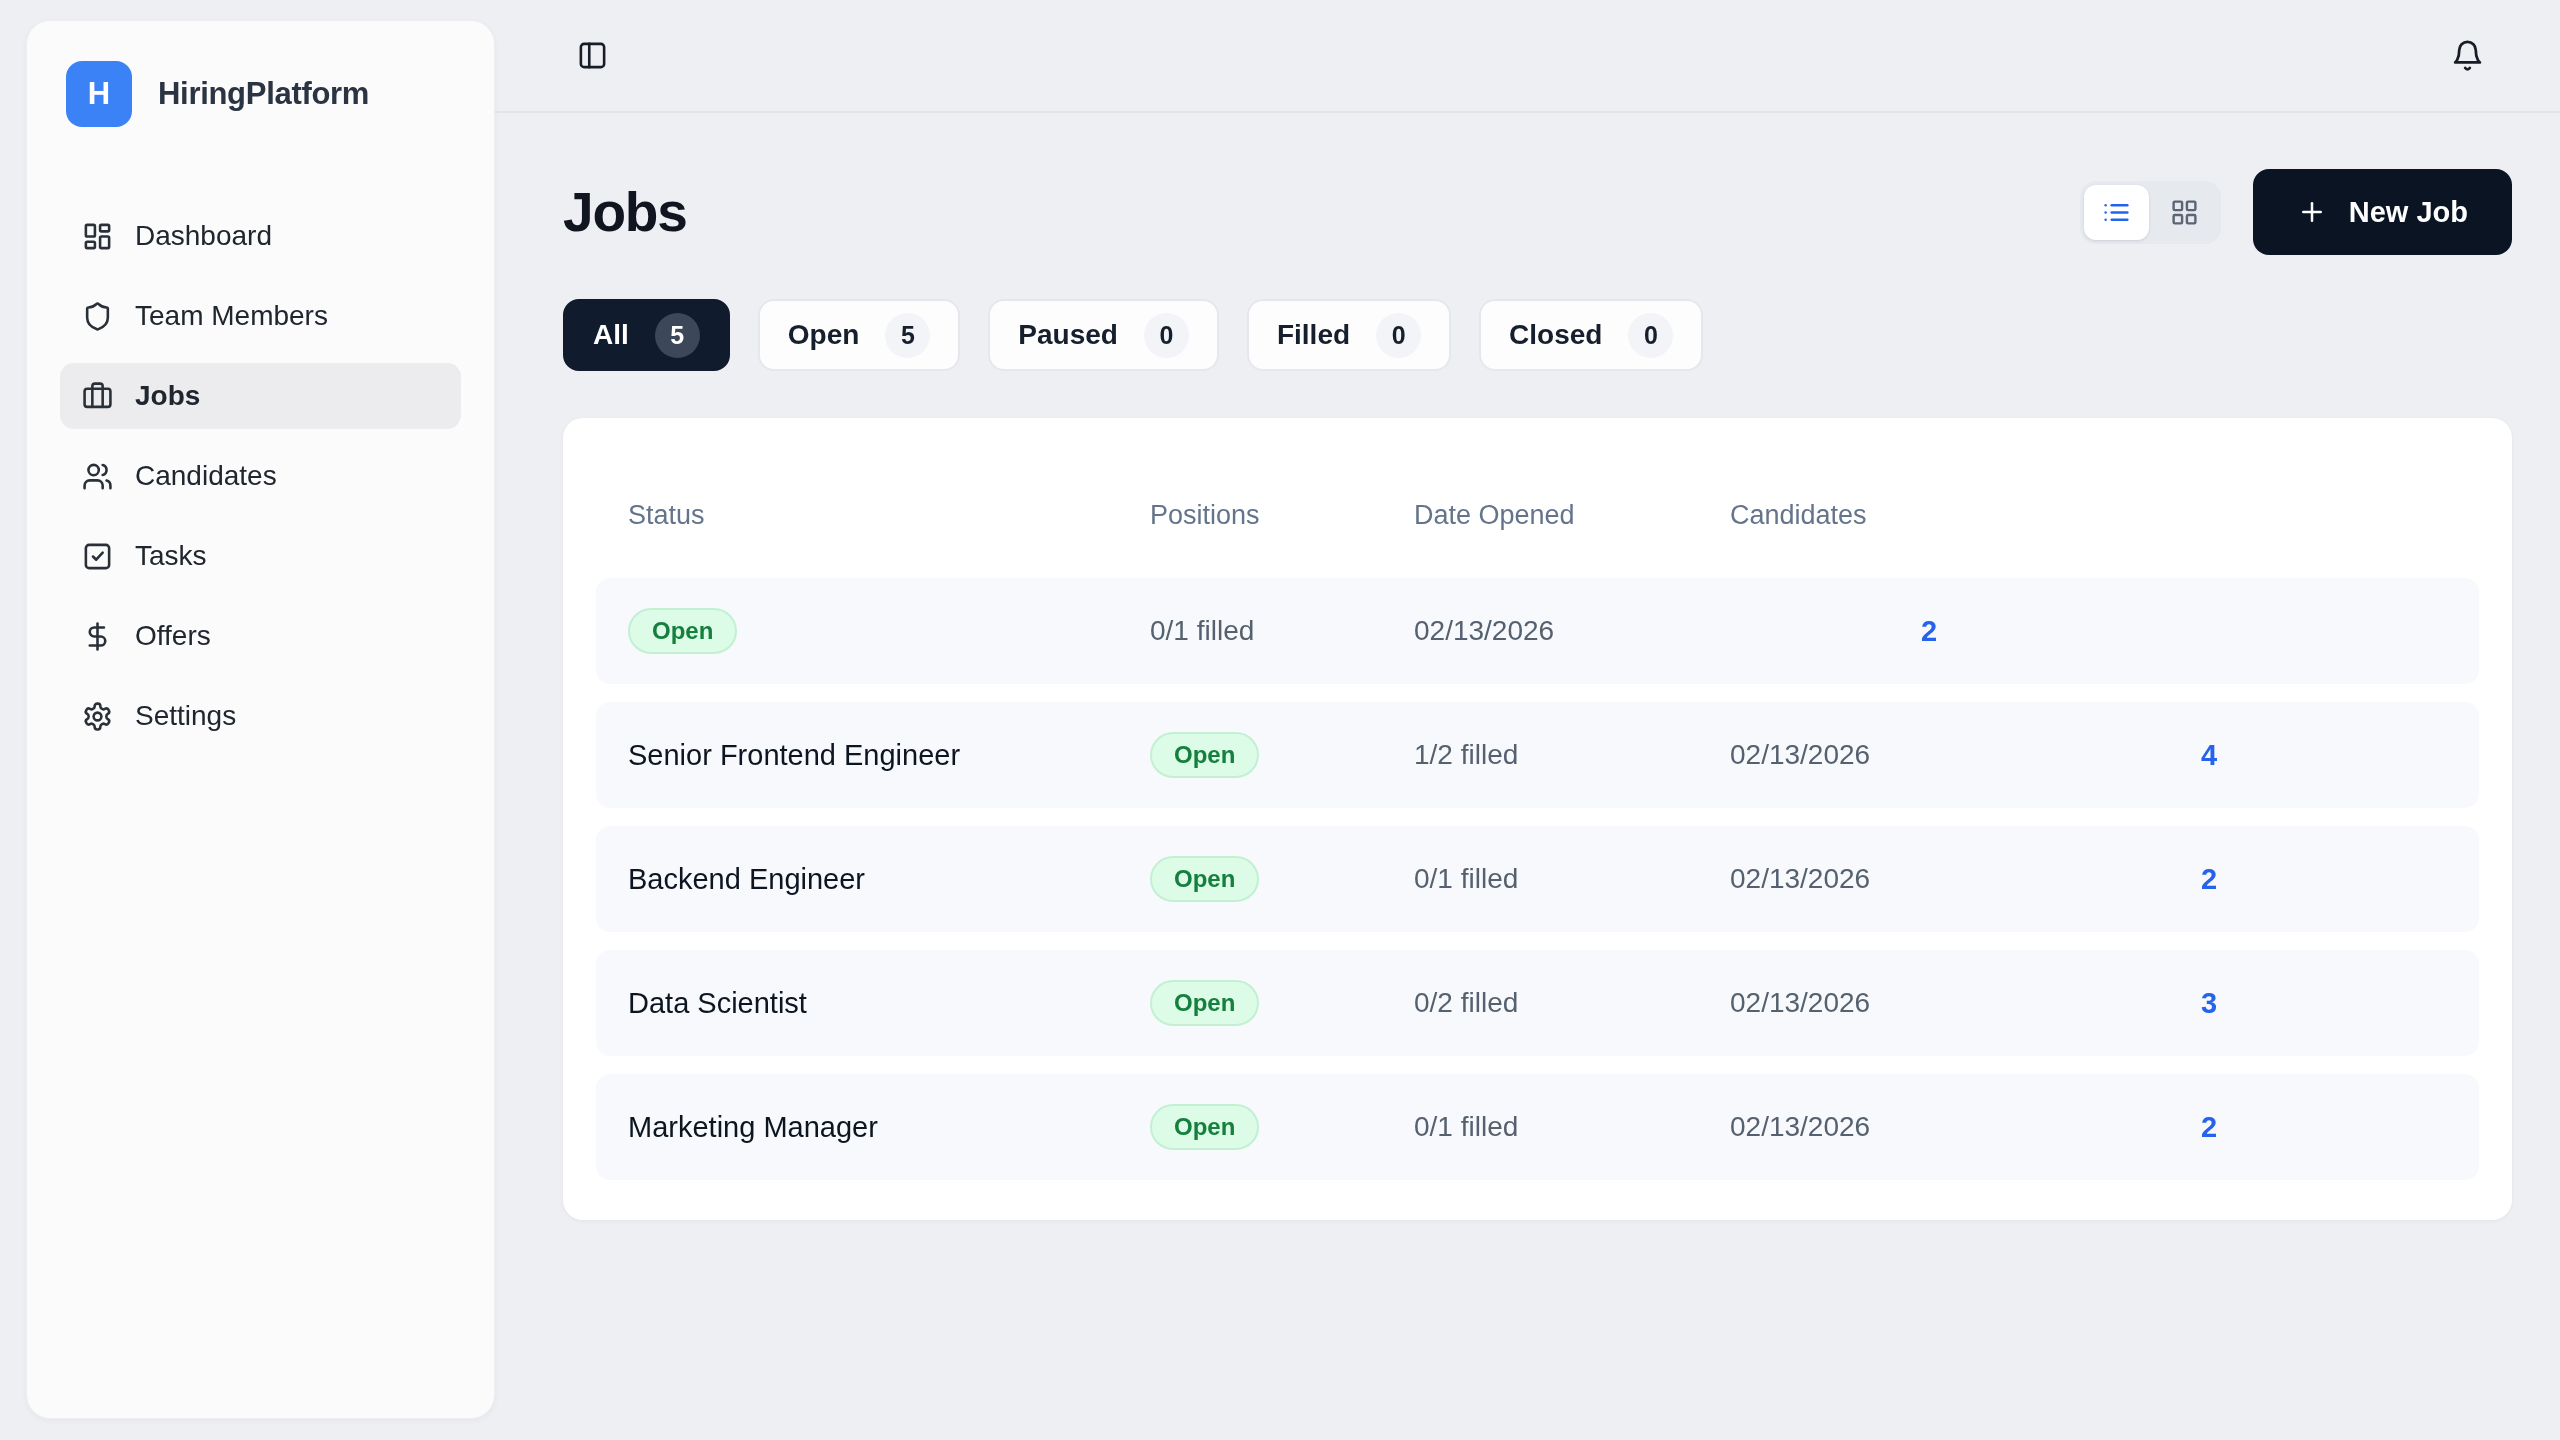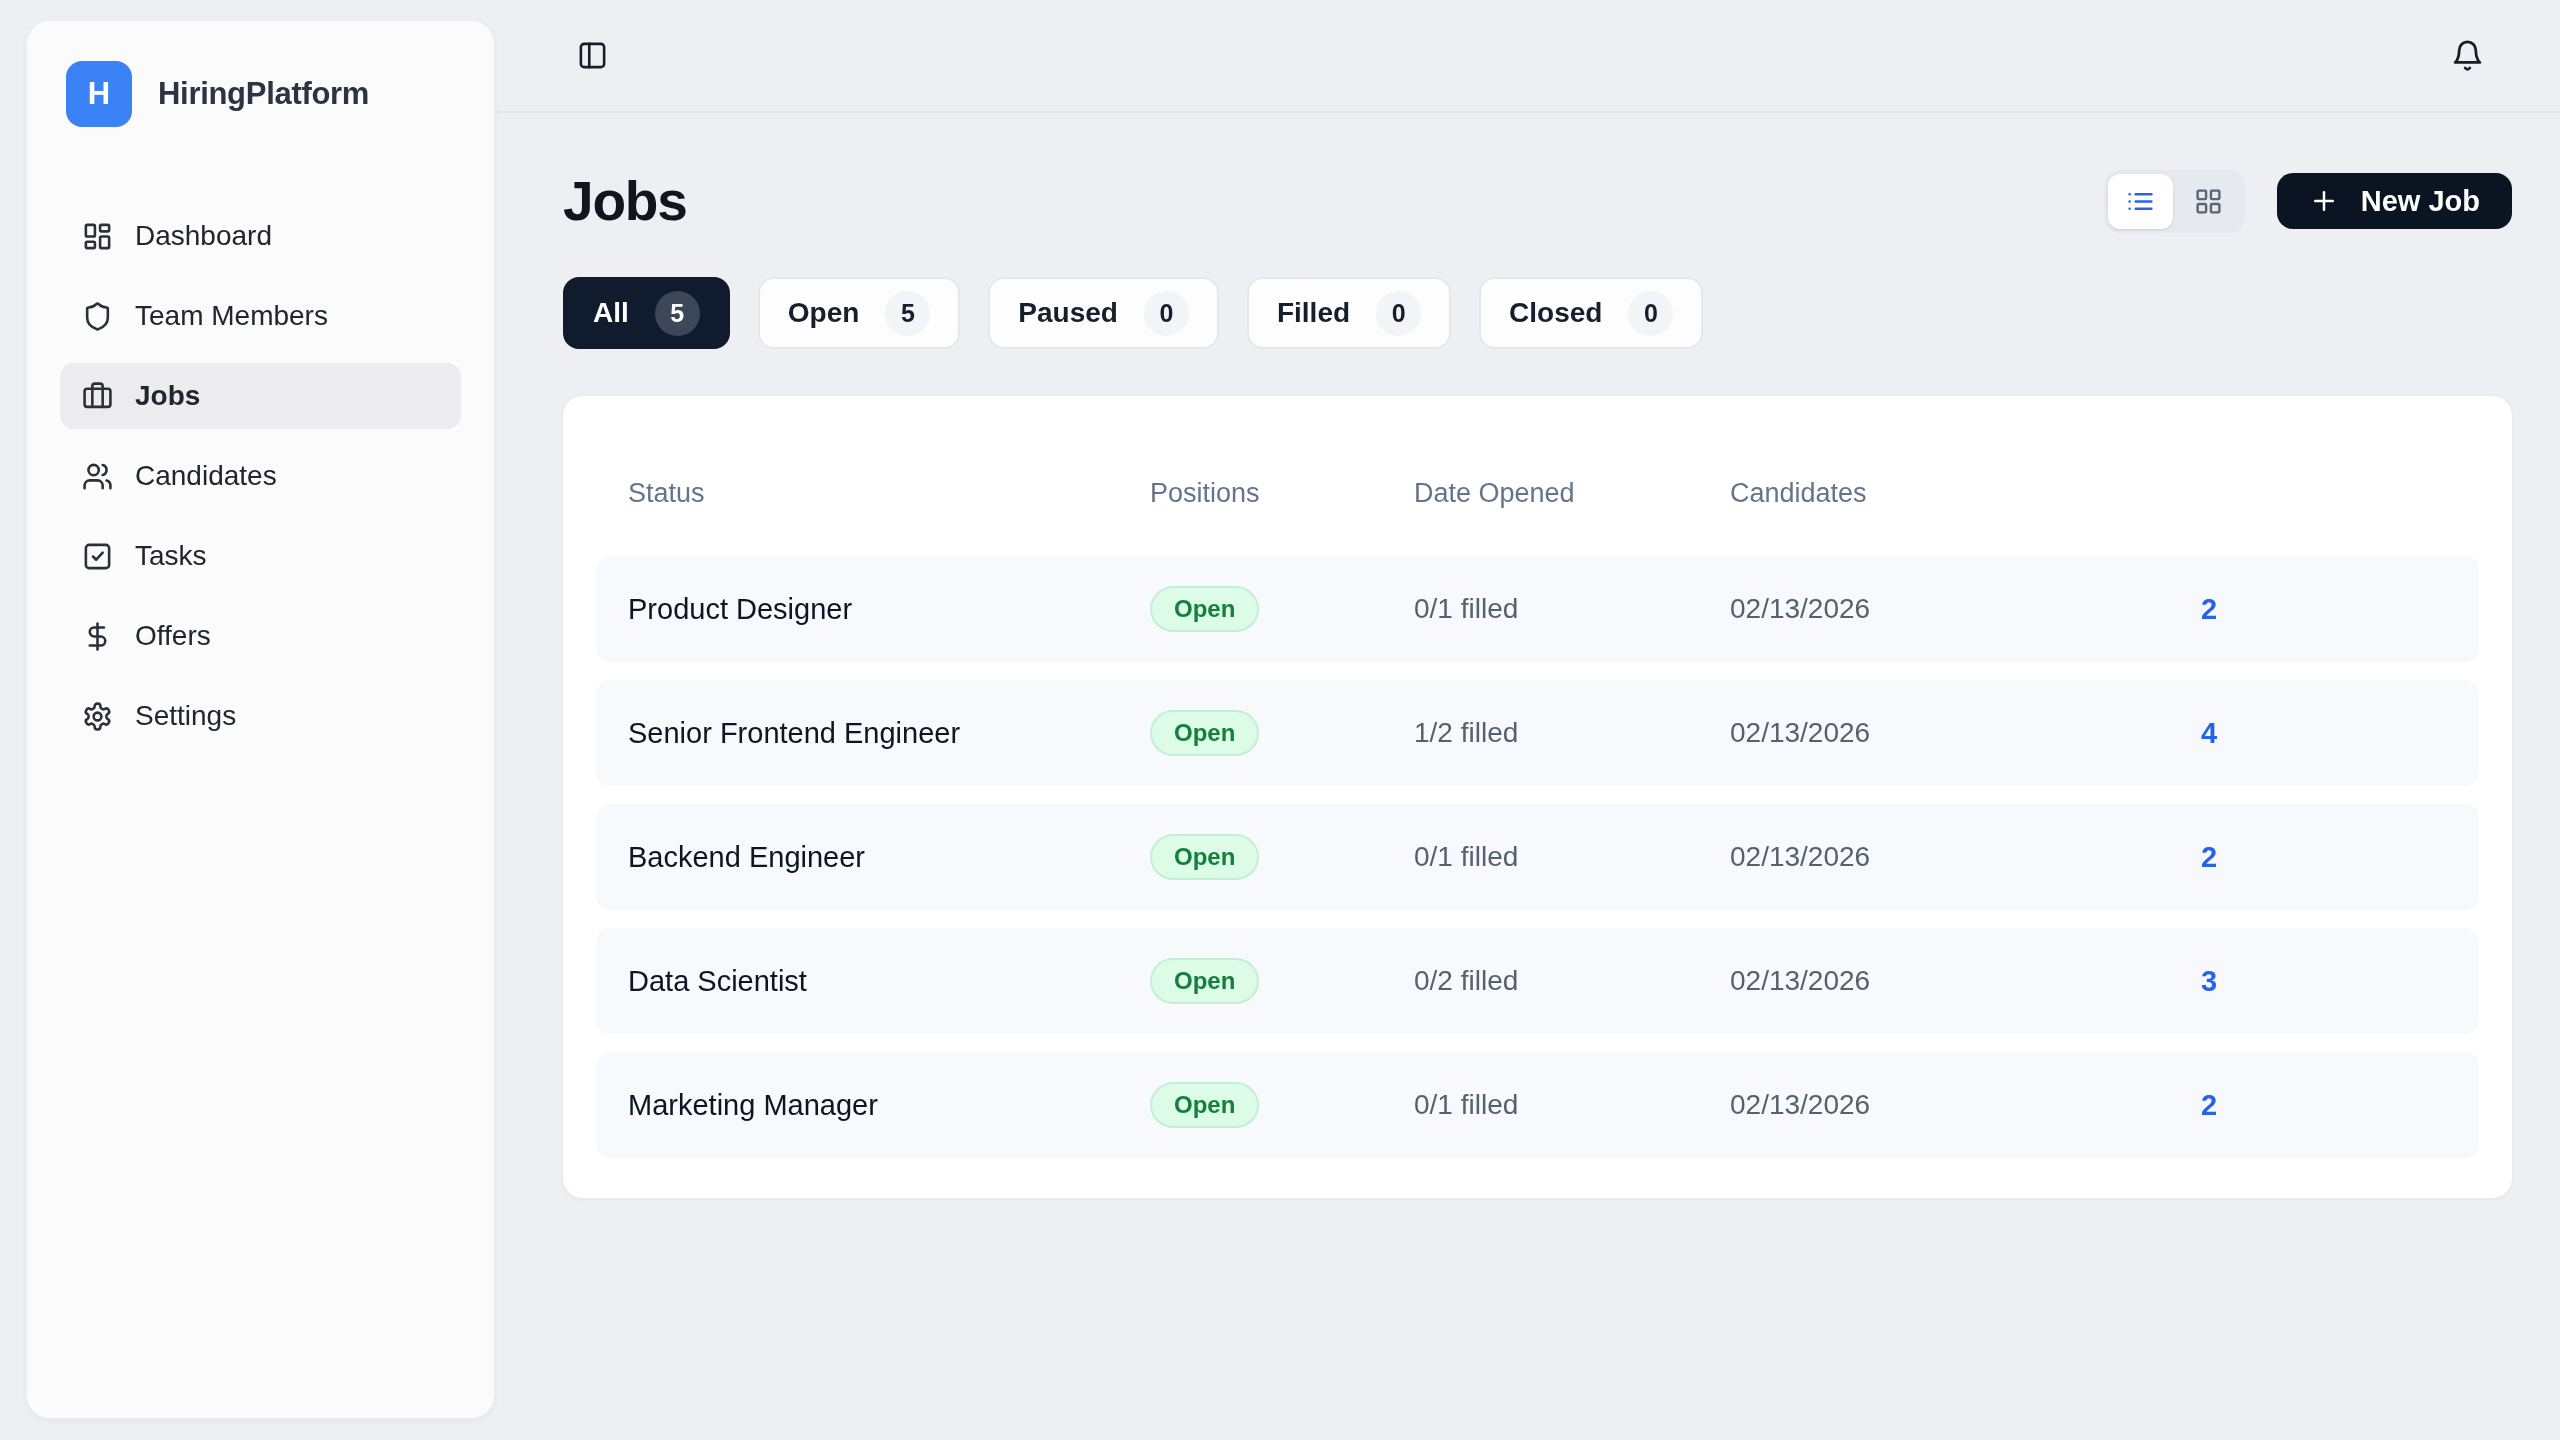--- a/index.html
+++ b/index.html
@@ -58,21 +58,21 @@
 
   .content{padding:56px 48px 0 68px;flex:1;}
   .page-head{display:flex;align-items:center;justify-content:space-between;}
   h1{font-size:55px;font-weight:800;letter-spacing:-1.2px;color:#10151f;}
   .head-actions{display:flex;align-items:center;gap:32px;}
   .view-toggle{background:#e6e9ee;border-radius:16px;padding:4px;display:flex;gap:3px;}
   .view-btn{width:65px;height:55px;border:none;background:transparent;border-radius:12px;
     display:flex;align-items:center;justify-content:center;cursor:pointer;color:#5b6574;}
   .view-btn.active{background:#fff;box-shadow:0 1px 3px rgba(16,24,40,.12);color:var(--count-blue);}
   .view-btn .icon{width:29px;height:29px;}
-  .new-job-btn{height:56px;padding:0 32px;background:#0b1423;color:#fff;border:none;border-radius:16px;
+  .new-job-btn{height:86px;padding:0 44px;background:#0b1423;color:#fff;border:none;border-radius:16px;
     font-size:29px;font-weight:600;font-family:inherit;display:flex;align-items:center;gap:22px;cursor:pointer;}
   .new-job-btn .icon{width:30px;height:30px;}
 
   .filters{margin-top:44px;display:flex;gap:28px;}
   .filter-tab{height:72px;border-radius:16px;padding:0 28px;display:flex;align-items:center;gap:26px;
     font-size:28px;font-weight:600;font-family:inherit;background:#fdfdfe;border:2px solid #e4e7ec;
     color:#161f2d;cursor:pointer;}
   .filter-count{min-width:45px;height:45px;padding:0 10px;border-radius:999px;background:#f2f4f8;
     display:flex;align-items:center;justify-content:center;font-size:25px;font-weight:600;color:#161f2d;}
   .filter-tab.active{background:var(--navy);border-color:var(--navy);color:#fff;}
@@ -269,21 +269,20 @@
     <div class="table-card">
       <div class="table-head" id="thead">
           <span>Status</span>
           <span>Positions</span>
           <span>Date Opened</span>
           <span class="th-candidates">Candidates</span>
           <span></span>
         </div>
       <div class="rows" id="rows">
   <div class="job-row">
-    <div class="cell title">Product Designer</div>
     <div class="cell status"><span class="status-badge">Open</span></div>
     <div class="cell positions">0/1 filled</div>
     <div class="cell date">02/13/2026</div>
     <div class="cell candidates">2</div>
     <div class="cell chev">
               <span class="icon"></span>
             </div>
   </div>
 
   <div class="job-row">

